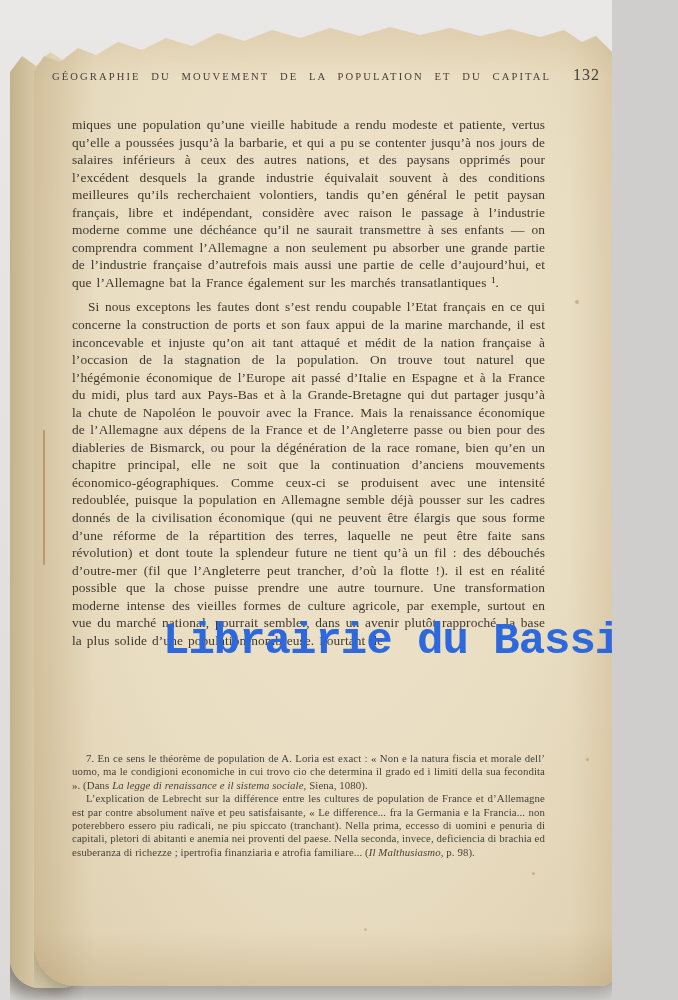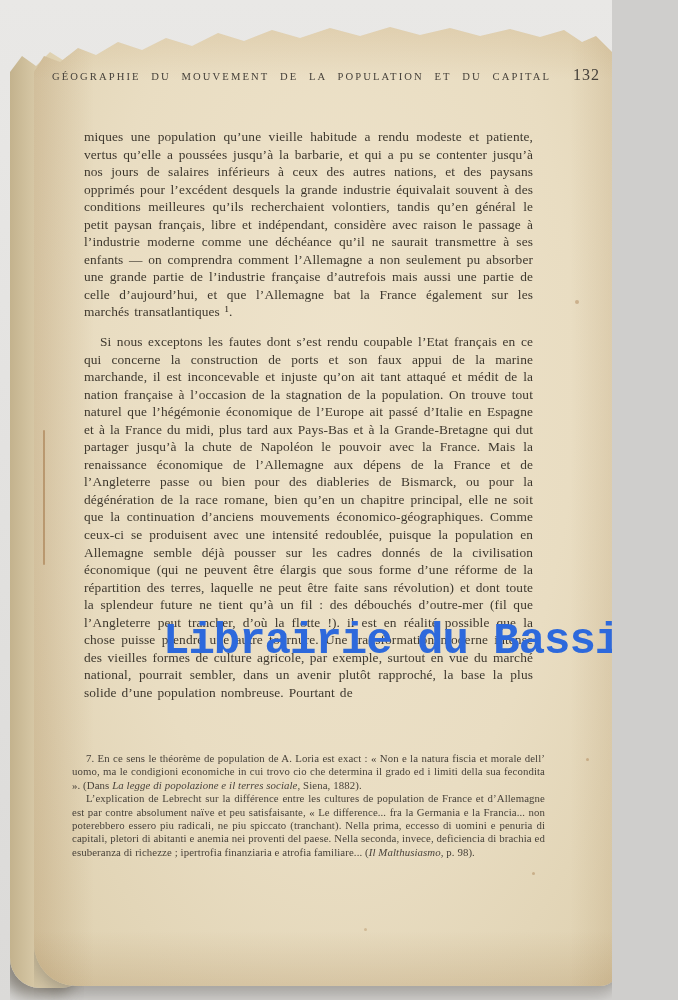--- a/index.html
+++ b/index.html
@@ -46,21 +46,21 @@
     display:flex;align-items:baseline;justify-content:center;gap:22px;
     color:#46413a;
   }
   .rh-title{font-size:10.6px;letter-spacing:2.1px;word-spacing:6px;white-space:nowrap;}
   .rh-num{font-size:16px;letter-spacing:1px;}
   .bodytext{
     position:absolute;left:38px;top:116px;width:473px;
     color:#3e382e;font-size:13.4px;line-height:17.55px;
     text-align:justify;letter-spacing:.1px;word-spacing:1.5px;hyphens:auto;
   }
-  .para{margin:12px;}
+  .para{margin:0;}
   .para + .para{margin-top:7px;}
   .para.ind{text-indent:16px;}
   .footnotes{
     position:absolute;left:38px;top:752px;width:473px;
     color:#48423a;font-size:10.8px;line-height:13.4px;
     text-align:justify;letter-spacing:.1px;hyphens:auto;
   }
   .fn{margin:0;text-indent:14px;}
   .fn i{font-style:italic;}
   .crease{
@@ -93,21 +93,21 @@
       <span class="rh-title">GÉOGRAPHIE DU MOUVEMENT DE LA POPULATION ET DU CAPITAL</span>
       <span class="rh-num">132</span>
     </div>
 
     <div class="bodytext">
       <p class="para">miques une population qu’une vieille habitude a rendu modeste et patiente, vertus qu’elle a poussées jusqu’à la barbarie, et qui a pu se contenter jusqu’à nos jours de salaires inférieurs à ceux des autres nations, et des paysans opprimés pour l’excédent desquels la grande industrie équivalait souvent à des conditions meilleures qu’ils recherchaient volontiers, tandis qu’en général le petit paysan français, libre et indépendant, considère avec raison le passage à l’industrie moderne comme une déchéance qu’il ne saurait transmettre à ses enfants — on comprendra comment l’Allemagne a non seulement pu absorber une grande partie de l’industrie française d’autrefois mais aussi une partie de celle d’aujourd’hui, et que l’Allemagne bat la France également sur les marchés transatlantiques ¹.</p>
       <p class="para ind">Si nous exceptons les fautes dont s’est rendu coupable l’Etat français en ce qui concerne la construction de ports et son faux appui de la marine marchande, il est inconcevable et injuste qu’on ait tant attaqué et médit de la nation française à l’occasion de la stagnation de la population. On trouve tout naturel que l’hégémonie économique de l’Europe ait passé d’Italie en Espagne et à la France du midi, plus tard aux Pays-Bas et à la Grande-Bretagne qui dut partager jusqu’à la chute de Napoléon le pouvoir avec la France. Mais la renaissance économique de l’Allemagne aux dépens de la France et de l’Angleterre passe ou bien pour des diableries de Bismarck, ou pour la dégénération de la race romane, bien qu’en un chapitre principal, elle ne soit que la continuation d’anciens mouvements économico-géographiques. Comme ceux-ci se produisent avec une intensité redoublée, puisque la population en Allemagne semble déjà pousser sur les cadres donnés de la civilisation économique (qui ne peuvent être élargis que sous forme d’une réforme de la répartition des terres, laquelle ne peut être faite sans révolution) et dont toute la splendeur future ne tient qu’à un fil : des débouchés d’outre-mer (fil que l’Angleterre peut trancher, d’où la flotte !). il est en réalité possible que la chose puisse prendre une autre tournure. Une transformation moderne intense des vieilles formes de culture agricole, par exemple, surtout en vue du marché national, pourrait sembler, dans un avenir plutôt rapproché, la base la plus solide d’une population nombreuse. Pourtant de</p>
     </div>
 
     <div class="footnotes">
-      <p class="fn"><span>7. En ce sens le théorème de population de A. Loria est exact : « Non e la natura fiscia et morale dell’ uomo, ma le condigioni economiche in cui trovo cio che determina il grado ed i limiti della sua fecondita ». (Dans </span><i>La legge di popolazione e il terres sociale</i><span>, Siena, 1882).</span></p>
+      <p class="fn"><span>7. En ce sens le théorème de population de A. Loria est exact : « Non e la natura fiscia et morale dell’ uomo, ma le condigioni economiche in cui trovo cio che determina il grado ed i limiti della sua fecondita ». (Dans </span><i>La legge di renaissance e il sistema sociale</i><span>, Siena, 1080).</span></p>
       <p class="fn"><span>L’explication de Lebrecht sur la différence entre les cultures de population de France et d’Allemagne est par contre absolument naïve et peu satisfaisante, « Le difference... fra la Germania e la Francia... non poterebbero essero piu radicali, ne piu spiccato (tranchant). Nella prima, eccesso di uomini e penuria di capitali, pletori di abitanti e anemia nei proventi del paese. Nella seconda, invece, deficiencia di brachia ed esuberanza di richezze ; ipertrofia finanziaria e atrofia familiare... (</span><i>Il Malthusiasmo</i><span>, p. 98).</span></p>
     </div>
 
     <div class="crease"></div>
     <div class="spot s1"></div>
     <div class="spot s2"></div>
     <div class="spot s3"></div>
     <div class="spot s4"></div>
   </div>
 

